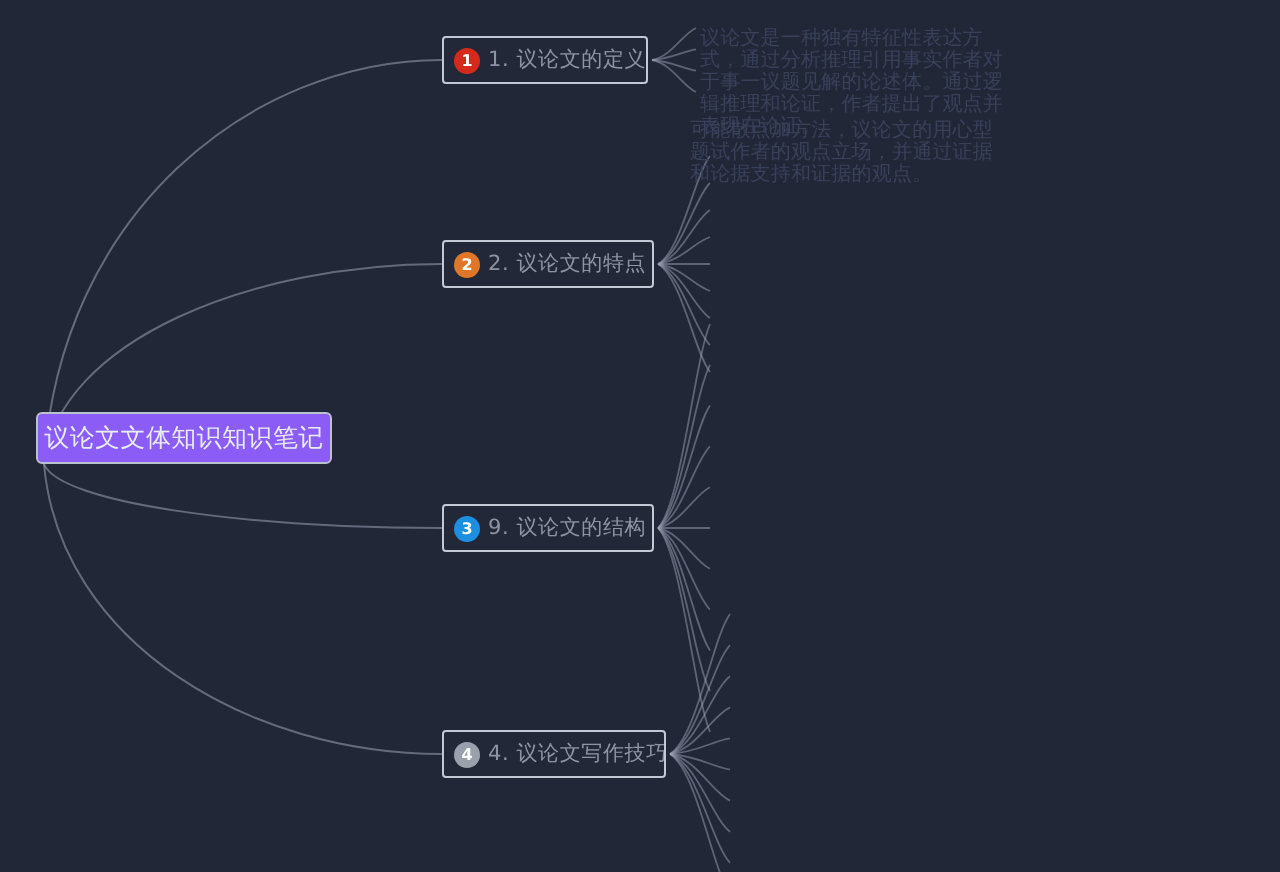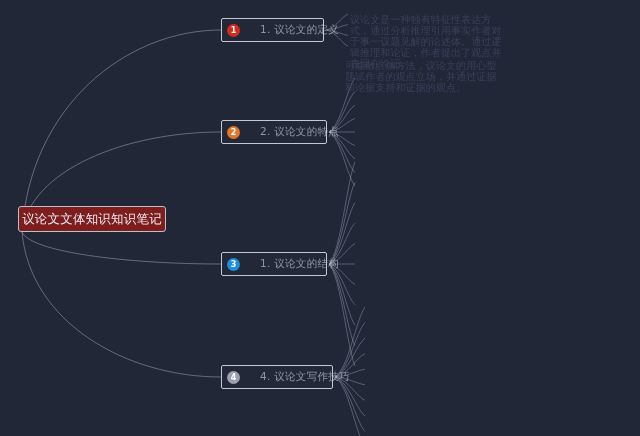--- a/index.html
+++ b/index.html
@@ -24,21 +24,21 @@
   }
   .root-node {
     position: absolute;
     left: 18px;
     top: 206px;
     width: 148px;
     height: 26px;
     box-sizing: border-box;
     border: 1px solid #b9c0ce;
     border-radius: 3px;
-    background: #7f1d1d;
+    background: #8b5cf6;
     display: flex;
     align-items: center;
     justify-content: center;
     color: #e8ecf4;
     font-size: 12.5px;
     letter-spacing: 0.2px;
     white-space: nowrap;
   }
   .branch-node {
     position: absolute;
@@ -63,21 +63,20 @@
     font-size: 8px;
     font-weight: bold;
     color: #fff;
     margin-right: 4px;
   }
   .branch-label {
     font-size: 10.5px;
     color: #cfd6e2;
     opacity: 0.62;
     letter-spacing: 0.3px;
-    margin-left: 16px;
   }
   .note {
     position: absolute;
     color: #39405a;
     font-size: 10px;
     line-height: 11px;
     letter-spacing: 0.1px;
   }
 </style>
 </head>
@@ -135,21 +134,21 @@
     <span class="branch-label">1. 议论文的定义</span>
   </div>
 
   <div class="branch-node" id="branch-1" style="left: 221px; top: 120px; width: 106px;">
     <span class="badge" style="background: rgb(224, 118, 40);">2</span>
     <span class="branch-label">2. 议论文的特点</span>
   </div>
 
   <div class="branch-node" id="branch-2" style="left: 221px; top: 252px; width: 106px;">
     <span class="badge" style="background: rgb(28, 143, 224);">3</span>
-    <span class="branch-label">1. 议论文的结构</span>
+    <span class="branch-label">9. 议论文的结构</span>
   </div>
 
   <div class="branch-node" id="branch-3" style="left: 221px; top: 365px; width: 112px;">
     <span class="badge" style="background: rgb(154, 160, 172);">4</span>
     <span class="branch-label">4. 议论文写作技巧</span>
   </div>
 
   <div class="note" id="note-0" style="left: 350px; top: 14px; width: 152px;">议论文是一种独有特征性表达方式，通过分析推理引用事实作者对于事一议题见解的论述体。通过逻辑推理和论证，作者提出了观点并表现在论证。</div>
   <div class="note" id="note-1" style="left: 345px; top: 60px; width: 158px;">可能散点加方法，议论文的用心型题试作者的观点立场，并通过证据和论据支持和证据的观点。</div>
   <div class="note" id="note-3" style="left: 350px; top: 352px; width: 100px;"></div>

